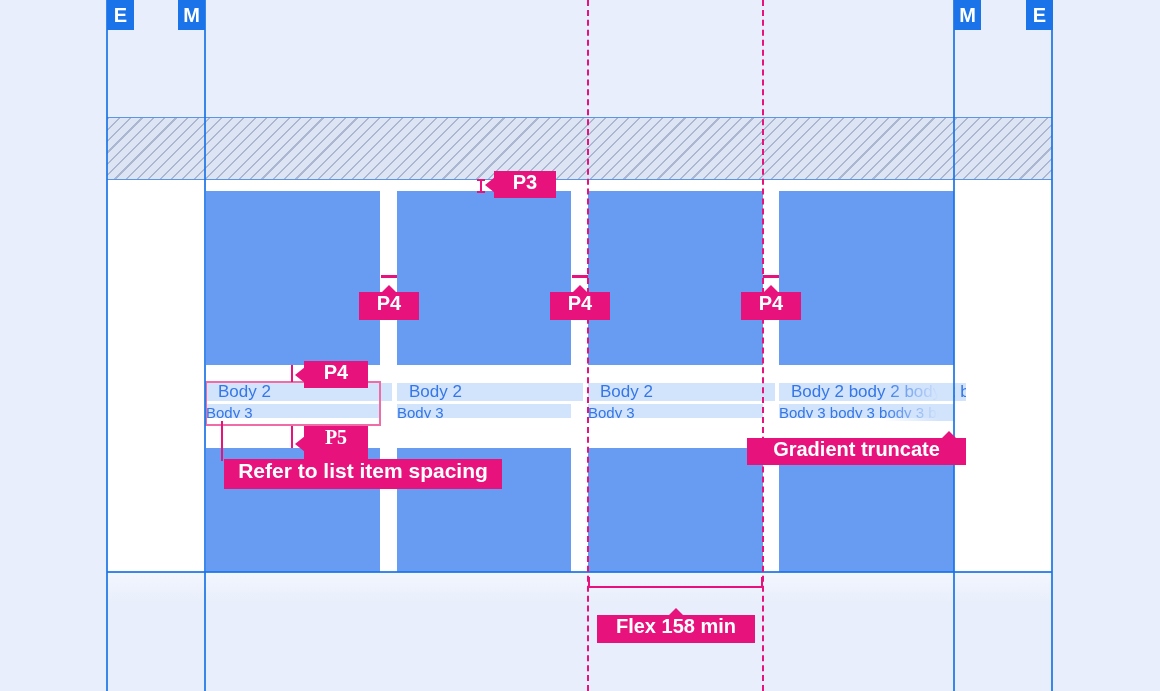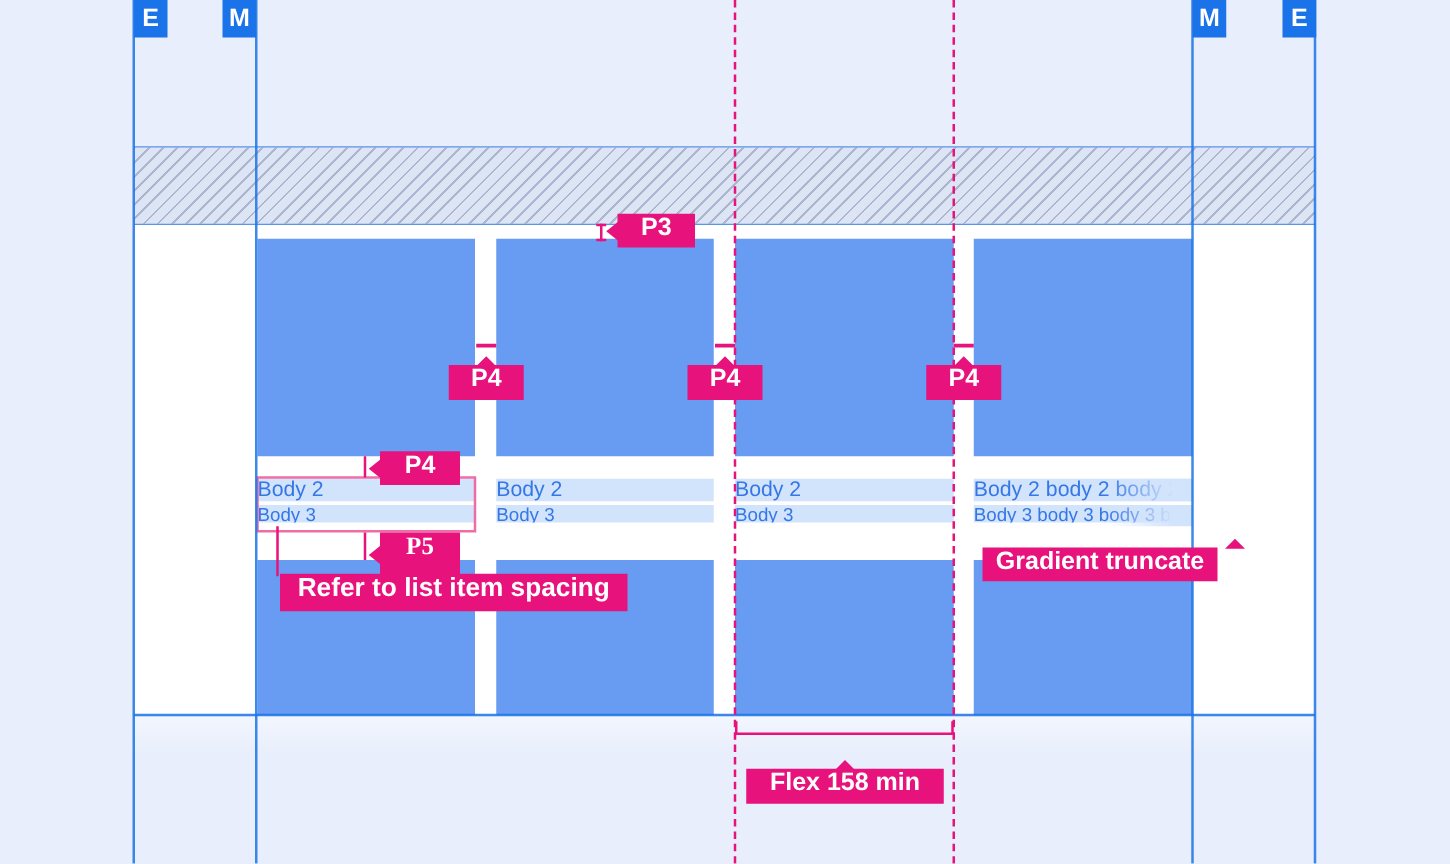--- a/index.html
+++ b/index.html
@@ -17,21 +17,21 @@
          background-image:repeating-linear-gradient(135deg, rgba(130,145,180,.55) 0 1.5px, transparent 1.5px 8px);
          border-top:1.5px solid #5b95e8;border-bottom:1.5px solid #5b95e8;box-sizing:border-box;}
 
   .content-bg{position:absolute;left:107px;top:180px;width:945px;height:392px;background:#ffffff;z-index:1;}
   .bottom-fade{position:absolute;left:107px;top:573px;width:945px;height:30px;z-index:1;
                background:linear-gradient(180deg,#f2f6fe,rgba(232,238,251,0));}
 
   
   .card-img{position:absolute;background:#689cf2;z-index:3;}
   .trow{position:absolute;background:#d2e3fc;z-index:3;overflow:hidden;white-space:nowrap;color:#3577e6;}
-  .trow1{font-size:17px;line-height:18px;height:18px;}
+  .trow1{font-size:17px;line-height:18px;height:18px;padding-left:12px;}
   .trow2{font-size:15px;line-height:17px;height:14px;}
   .fade{position:absolute;z-index:4;background:linear-gradient(90deg,rgba(210,227,252,0),#d2e3fc 78%);}
 
   
   .dashv{position:absolute;top:0;bottom:0;width:0;border-left:2px dashed #e8127c;z-index:8;}
   .chip{position:absolute;background:#e8127c;color:#fff;font-weight:bold;z-index:10;
         display:flex;align-items:flex-start;justify-content:center;font-size:20px;}
   .chip .arrow-left{position:absolute;left:-9px;top:50%;margin-top:-8px;width:0;height:0;
         border-top:8px solid transparent;border-bottom:8px solid transparent;border-right:10px solid #e8127c;}
   .chip .arrow-up{position:absolute;top:-7px;width:0;height:0;
@@ -120,21 +120,21 @@
   <div class="chip" style="left:304px;top:426px;width:64px;height:36px;font-family:Liberation Serif, serif;">
     <span class="arrow-left"></span>
     <span>P5</span>
   </div>
 
   <div class="tick" style="left:221px;top:421px;width:2px;height:40px;"></div>
   <div class="chip" style="left:224px;top:459px;width:278px;height:30px;font-size:21px;">
     <span>Refer to list item spacing</span>
   </div>
 
-  <div class="chip" style="left:786px;top:438px;width:188px;height:27px;">
+  <div class="chip" style="left:747px;top:438px;width:219px;height:27px;">
     <span class="arrow-up" style="left:194px;"></span>
     <span>Gradient truncate</span>
   </div>
 
   <div class="tick" style="left:588px;top:577px;width:2px;height:11px;"></div>
   <div class="tick" style="left:761px;top:577px;width:2px;height:11px;"></div>
   <div class="tick" style="left:588px;top:586px;width:175px;height:2px;"></div>
   <div class="chip" style="left:597px;top:603px;width:158px;height:28px;margin-top:12px;">
     <span class="arrow-up" style="left:71px;"></span>
     <span>Flex 158 min</span>

